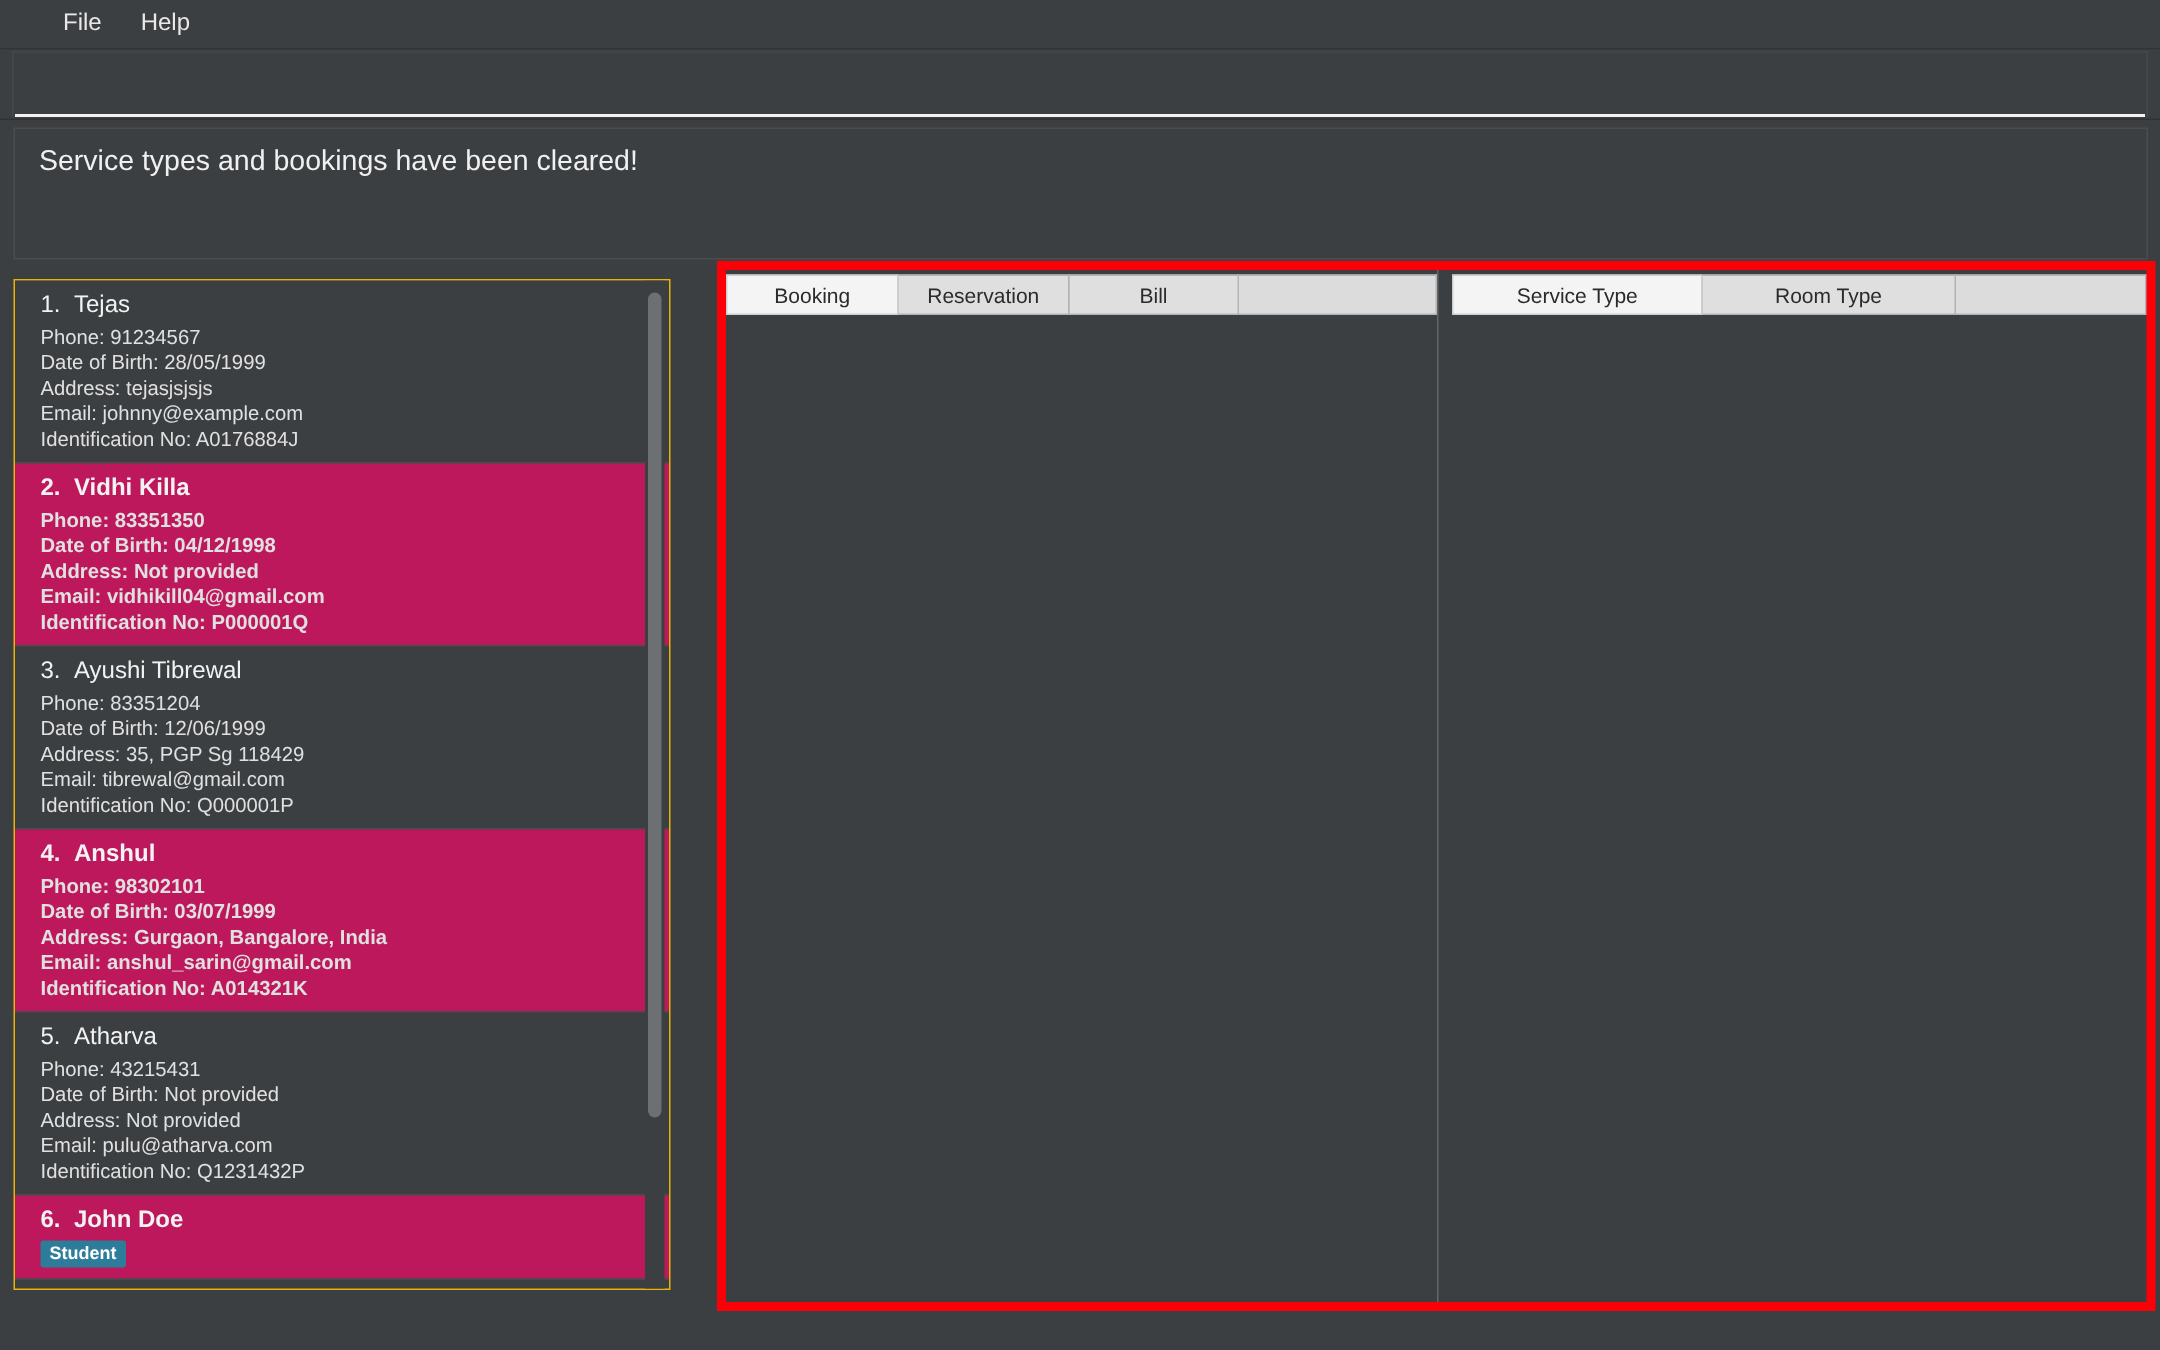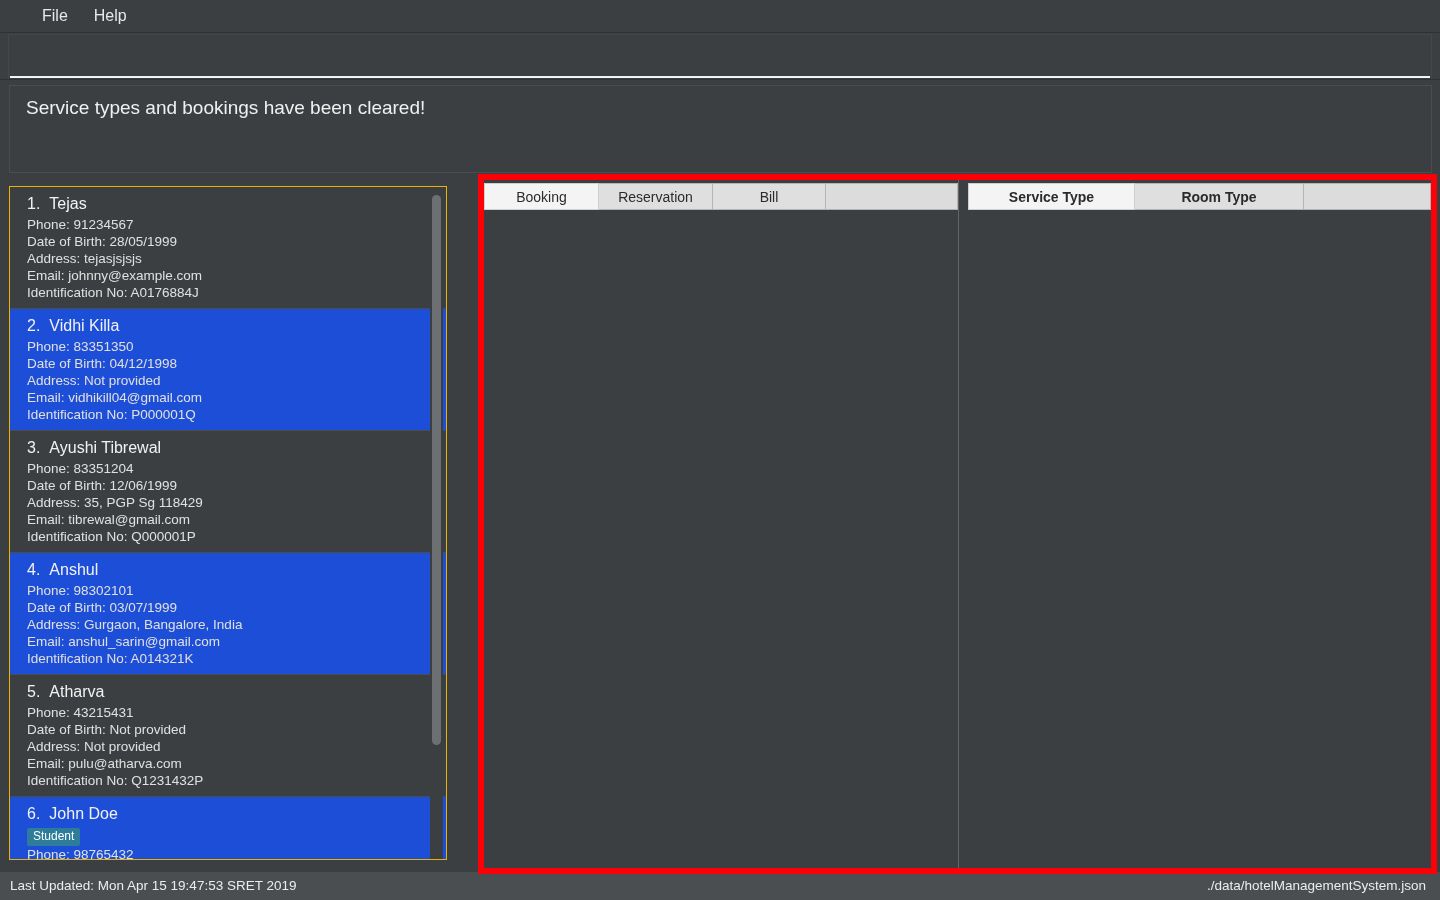--- a/index.html
+++ b/index.html
@@ -94,21 +94,21 @@
     width: 461px; height: 674px;
     overflow: hidden;
   }
   .person-card {
     position: relative;
     width: 439px;
     padding: 6px 0 7px 17px;
     border-bottom: 1px solid #4a4d4f;
   }
   .person-card.odd  { background: #3c3f41; }
-  .person-card.even { background: #1d4ed8; }
+  .person-card.even { background: #be185d; font-weight: bold; }
   .person-name {
     color: #f2f2f2;
     font-size: 16px;
     line-height: 22px;
     margin-bottom: 1px;
   }
   .person-name .idx { margin-right: 9px; }
   .person-badge {
     display: inline-block;
     background: #2d7d9a;
@@ -157,21 +157,21 @@
     width: 947px; height: 688px;
     background: #3c3f41;
   }
   .pane {
     position: absolute;
     top: 0;
     height: 688px;
     background: #3c3f41;
   }
   .pane-left  { left: 0px;   width: 474px; }
-  .pane-right { left: 484px; width: 463px; font-weight: bold; }
+  .pane-right { left: 484px; width: 463px; }
   .pane-divider {
     position: absolute;
     left: 474px; top: 0;
     width: 1px; height: 688px;
     background: #636669;
   }
   .tabbar {
     position: absolute;
     left: 0; top: 3px;
     height: 27px;
@@ -272,21 +272,21 @@
           <div class="person-line">Identification No: A014321K</div>
         </div>
         <div class="person-card odd">
           <div class="person-name"><span class="idx">5.</span><span>Atharva</span></div>
           <div class="person-line">Phone: 43215431</div>
           <div class="person-line">Date of Birth: Not provided</div>
           <div class="person-line">Address: Not provided</div>
           <div class="person-line">Email: pulu@atharva.com</div>
           <div class="person-line">Identification No: Q1231432P</div>
         </div>
-        <div class="person-card even"><div class="person-name"><span class="idx">6.</span><span>John Doe</span></div><div class="person-badge" style="background: rgb(45, 125, 154);">Student</div><div class="person-line">Phone: 98765432</div></div>
+        <div class="person-card even"><div class="person-name"><span class="idx">6.</span><span>John Doe</span></div><div class="person-badge" style="background: rgb(45, 125, 154);">Student</div></div>
       </div>
     <div class="vscroll-track">
       <div class="vscroll-thumb"></div>
     </div>
   </div>
 
   <div class="right-area">
 
     <div class="pane pane-left">
       <div class="tabbar">
@@ -305,18 +305,14 @@
         <div class="tab active" style="width:167px">Service Type</div>
         <div class="tab" style="width:169px">Room Type</div>
         <div class="tab filler"></div>
       </div>
       <div class="pane-body"></div>
     </div>
   </div>
 
   <div class="red-box"></div>
 
-  <div class="statusbar">
-    <div class="status-left">Last Updated: Mon Apr 15 19:47:53 SRET 2019</div>
-    <div class="status-right">./data/hotelManagementSystem.json</div>
-  </div>
 
 </div>
 
 </body></html>

